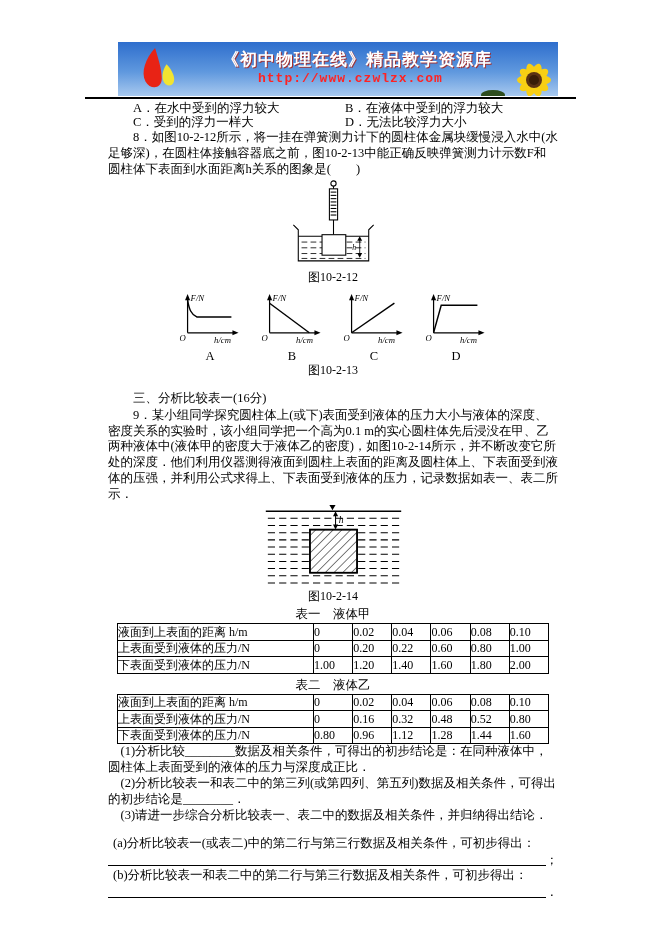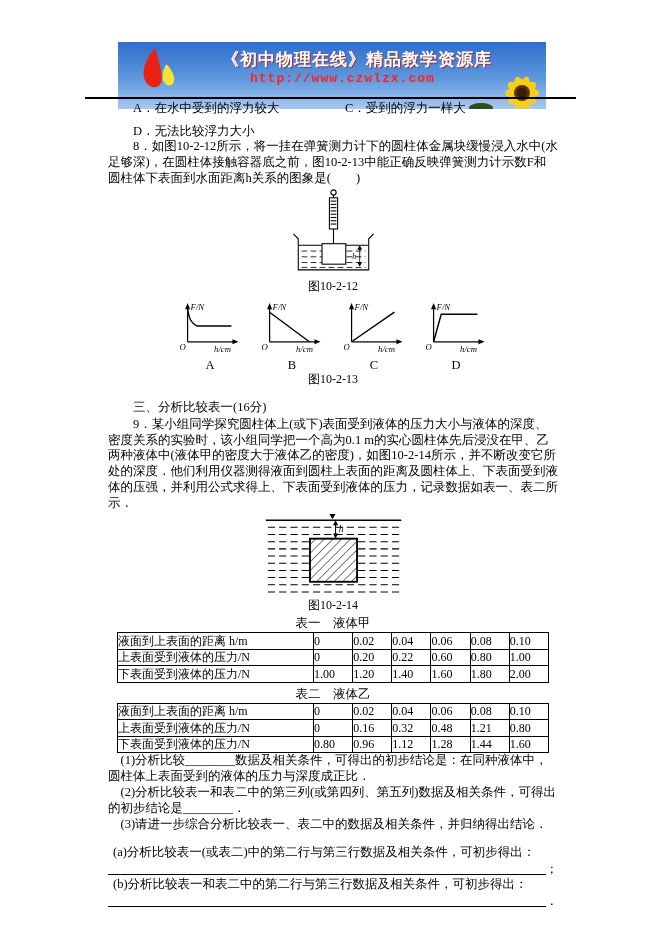--- a/index.html
+++ b/index.html
@@ -1,33 +1,33 @@
 <!DOCTYPE html>
 <html><head>
 <meta charset="utf-8">
 <style>
   html,body{margin:0;padding:0;background:#fff;}
   .page{position:relative;width:661px;height:936px;background:#fff;overflow:hidden;
         font-family:"Liberation Serif","DejaVu Serif",serif;color:#000;}
 
   
-  .banner{position:absolute;left:118px;top:42px;width:428px;height:67px;
-          background:linear-gradient(180deg,#2e6ecd 0%,#5f98de 55%,#a8c9ef 100%);overflow:hidden;}
+  .banner{position:absolute;left:118px;top:42px;width:428px;height:54px;
+          background:linear-gradient(180deg,#2e6ecd 0%,#5f98de 55%,#a8c9ef 100%);overflow:hidden;padding-left:12px;}
   .banner .flame{position:absolute;left:14px;top:3px;width:50px;height:48px;}
   .banner .btitle{position:absolute;left:104px;top:6px;font-size:17px;font-weight:bold;color:#fff;
           letter-spacing:1px;text-shadow:1px 1px 0 #a33030;white-space:nowrap;}
-  .banner .burl{position:absolute;left:132px;top:29px;font-size:13px;font-weight:bold;color:#ff2222;
+  .banner .burl{position:absolute;left:140px;top:29px;font-size:13px;font-weight:bold;color:#ff2222;
           font-family:"Liberation Mono","DejaVu Sans Mono",monospace;letter-spacing:1px;text-decoration:none;}
   .banner .sunflower{position:absolute;right:0px;bottom:-4px;width:52px;height:46px;}
   .banner .grass{position:absolute;right:52px;bottom:-2px;width:26px;height:12px;}
   .hdr-divider{position:absolute;left:85px;top:97px;width:491px;height:0;border-top:2px solid #000;}
 
   
   .content{position:absolute;left:108px;top:101px;width:450px;font-size:12.5px;line-height:15.8px;}
-  .opts{display:grid;grid-template-columns:212px auto;padding-left:25px;line-height:14px;row-gap:9px;}
+  .opts{display:grid;grid-template-columns:212px auto;padding-left:25px;line-height:14px;row-gap:0;}
   .para{text-indent:2em;margin:1px 0 0 0;}
   .para-sm{text-indent:1em;margin:0;}
   .figblock{text-align:center;margin-top:2px;}
   .figcap{font-size:12px;line-height:14px;font-family:Liberation Serif, serif;}
   .graphrow{display:flex;justify-content:center;gap:16px;margin-top:8px;align-items:center;}
   .gcol{text-align:center;}
   .gletter{font-size:12.5px;line-height:13px;}
   svg text{font-family:"Liberation Serif","DejaVu Serif",serif;}
   .axlabel{font-style:italic;font-size:8.5px;}
   .origin{font-style:italic;font-size:8.5px;}
@@ -73,20 +73,21 @@
         <circle r="5" fill="#381d08"></circle>
       </g>
     </svg>
   </div>
   <div class="hdr-divider"></div>
 
   <div class="content">
 
     <div class="opts">
       <span>A．在水中受到的浮力较大</span>
+      <span>B．在液体中受到的浮力较大</span>
       <span>C．受到的浮力一样大</span>
       <span>D．无法比较浮力大小</span>
     </div>
 
     <div class="para">8．如图10-2-12所示，将一挂在弹簧测力计下的圆柱体金属块缓慢浸入水中(水足够深)，在圆柱体接触容器底之前，图10-2-13中能正确反映弹簧测力计示数F和圆柱体下表面到水面距离h关系的图象是(　　)</div>
 
     <div class="figblock">
       <svg width="145" height="86" viewBox="0 0 150 105">
         <g stroke="#000" stroke-width="1.3" fill="none">
           <circle cx="75" cy="5.5" r="3.2"></circle>
@@ -278,21 +279,21 @@
         <td>0.06</td>
         <td>0.08</td>
         <td>0.10</td>
       </tr>
       <tr>
         <td>上表面受到液体的压力/N</td>
         <td>0</td>
         <td>0.16</td>
         <td>0.32</td>
         <td>0.48</td>
-        <td>1.21</td>
+        <td>0.52</td>
         <td>0.80</td>
       </tr>
       <tr>
         <td>下表面受到液体的压力/N</td>
         <td>0.80</td>
         <td>0.96</td>
         <td>1.12</td>
         <td>1.28</td>
         <td>1.44</td>
         <td>1.60</td>

